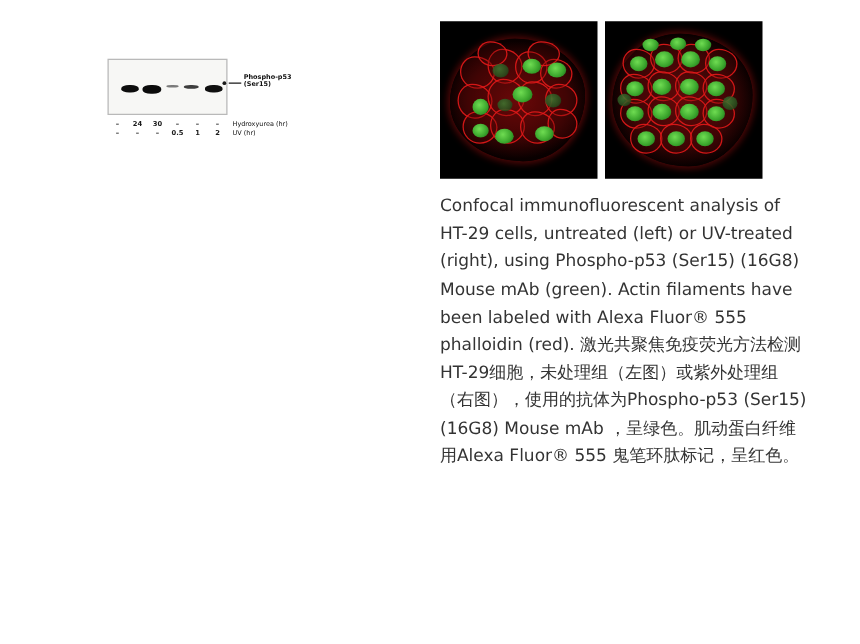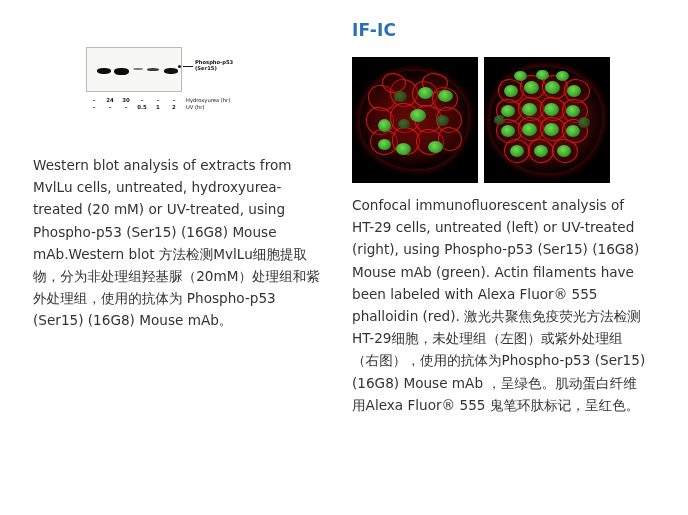--- a/index.html
+++ b/index.html
@@ -243,26 +243,24 @@
               <span class="lane-cell">2</span>
             </div>
             <span class="lane-label r1">Hydroxyurea (hr)</span>
             <span class="lane-label r2">UV (hr)</span>
           </div>
 
         </div>
       </div>
     </div>
 
-    <p class="caption">Western blot analysis of extracts from MvlLu cells, untreated, hydroxyurea-treated (20 mM) or UV-treated, using Phospho-p53 (Ser15) (16G8) Mouse mAb.Western blot 方法检测MvlLu细胞提取物，分为非处理组羟基脲（20mM）处理组和紫外处理组，使用的抗体为 Phospho-p53 (Ser15) (16G8) Mouse mAb。</p>
   </div>
 
   <div class="column col-right">
 
-    <h2 class="section-title">IF-IC</h2>
 
     <div class="figure-area">
       <div class="fig-right-wrap">
 
         <div class="fluor-panel">
           <div class="blob blob-left"></div>
 
           <div class="mesh" style="left:16px;  top:28px; width:26px; height:24px;"></div>
           <div class="mesh" style="left:38px;  top:22px; width:26px; height:26px;"></div>
           <div class="mesh" style="left:60px;  top:24px; width:24px; height:24px;"></div>

